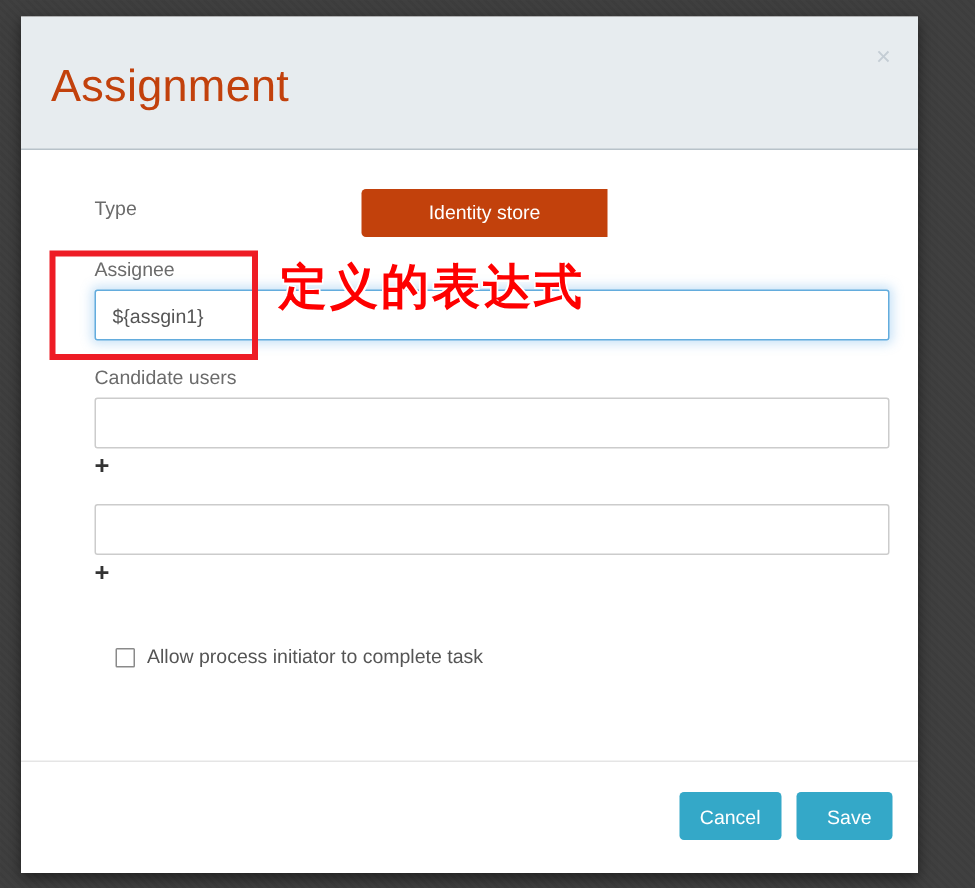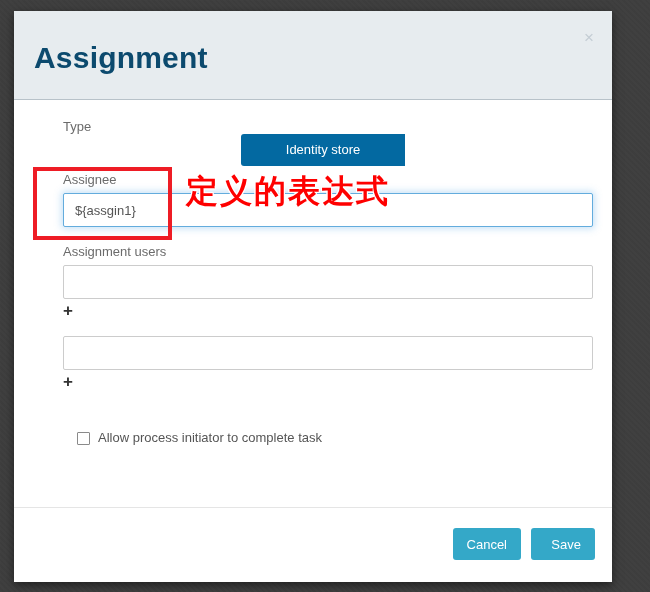--- a/index.html
+++ b/index.html
@@ -41,22 +41,22 @@
     height: 89px;
     background: #e7ecef;
     border-bottom: 1px solid #b8c2c9;
     padding: 0 20px;
   }
   .modal-title {
     position: absolute;
     left: 20px;
     top: 30px;
     font-size: 30px;
-    font-weight: 700;
-    color: #0c4a6e;
+    font-weight: 400;
+    color: #c2410c;
     letter-spacing: 0.2px;
     line-height: 34px;
   }
   .close-btn {
     position: absolute;
     right: 12px;
     top: 16px;
     width: 22px;
     height: 22px;
     line-height: 22px;
@@ -74,21 +74,21 @@
     position: relative;
     height: 407px;
     padding: 0;
     background: #fff;
   }
 
   
   .type-row {
     position: absolute;
     left: 0;
-    top: 14px;
+    top: 26px;
     width: 100%;
     height: 32px;
   }
   .type-label {
     position: absolute;
     left: 49px;
     top: 5px;
     font-size: 13px;
     color: #6b6b6b;
   }
@@ -101,21 +101,21 @@
   .tab-btn {
     height: 32px;
     border: none;
     color: #ffffff;
     font-size: 13px;
     padding: 0 22px;
     cursor: pointer;
     font-family: "Liberation Sans", sans-serif;
     line-height: 32px;
   }
-  .tab-btn.left { background: #0369a1; border-radius: 3px 0 0 3px; min-width: 164px; margin-top: 20px; }
+  .tab-btn.left { background: #c2410c; border-radius: 3px 0 0 3px; min-width: 164px; }
   .tab-btn.right { background: #2b7e94; border-radius: 0 3px 3px 0; min-width: 159px; }
 
   
   .field { position: absolute; left: 49px; width: 530px; }
   .field-label {
     font-size: 13px;
     color: #6b6b6b;
     display: block;
     margin-bottom: 5px;
     line-height: 16px;
@@ -256,21 +256,21 @@
         <button class="tab-btn left">Identity store</button>
       </div>
     </div>
 
     <div class="field" id="field-assignee">
       <label class="field-label">Assignee</label>
       <input class="field-input focused" type="text" value="${assgin1}" style="">
     </div>
 
     <div class="field" id="field-candidate-users">
-      <label class="field-label">Assignment users</label>
+      <label class="field-label">Candidate users</label>
       <input class="field-input" type="text" value="" style="">
       <button class="add-btn">+</button>
     </div>
 
     <div class="field" id="field-candidate-groups">
       <input class="field-input" type="text" value="" style="">
       <button class="add-btn">+</button>
     </div>
 
     <div class="checkbox-row">

